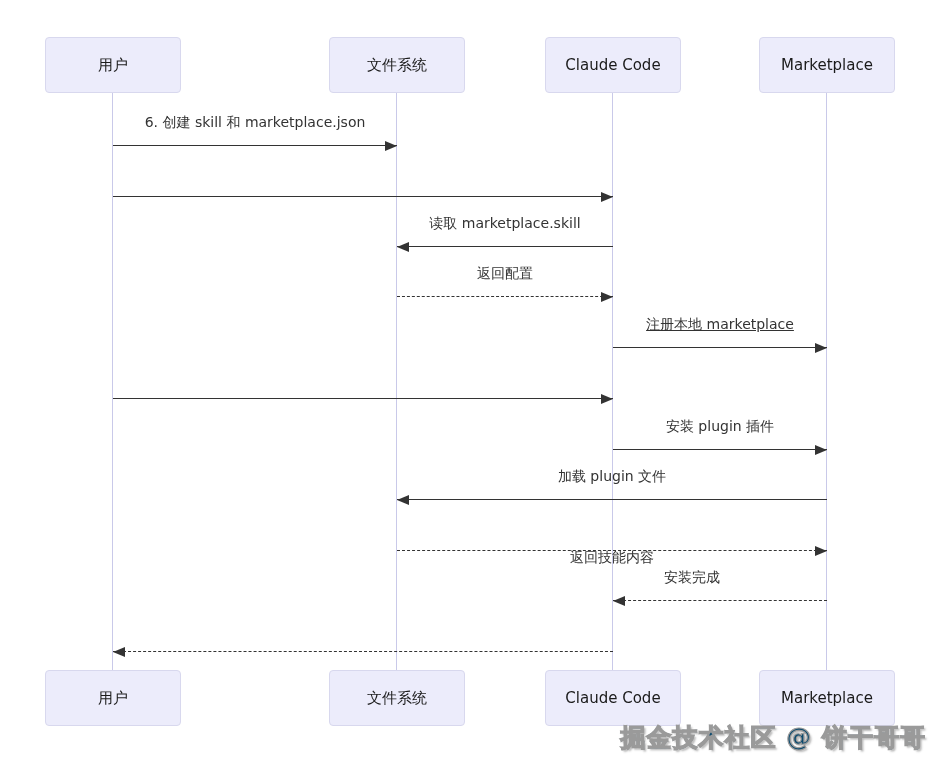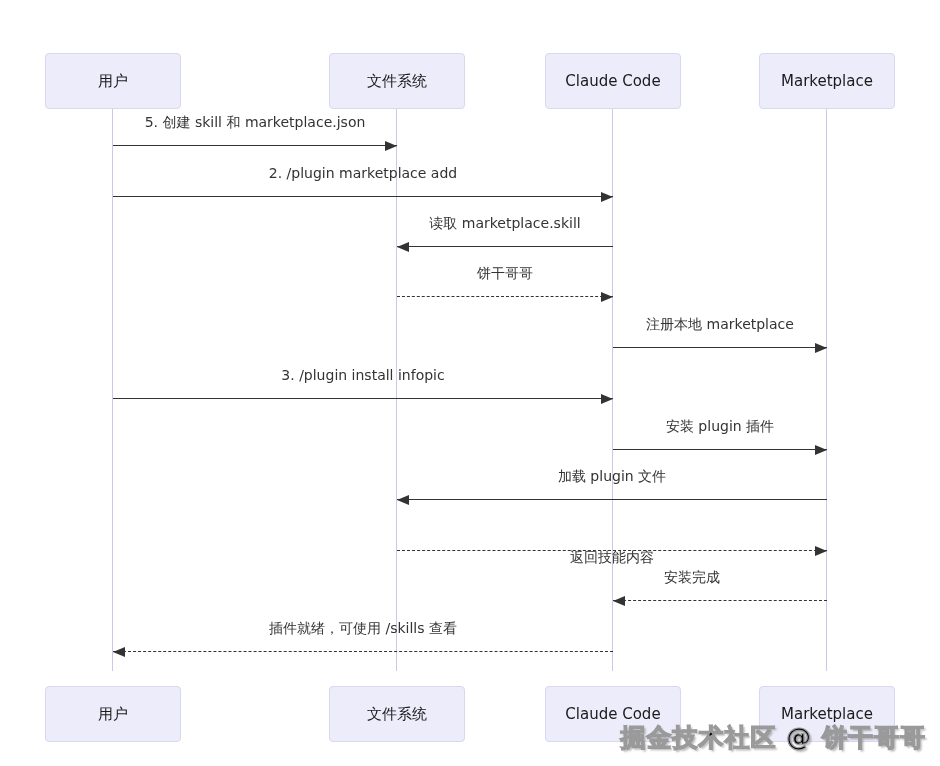--- a/index.html
+++ b/index.html
@@ -18,21 +18,20 @@
     box-sizing: border-box;
     background: var(--actor-fill, #ececfb);
     border: 1px solid var(--actor-border, #d8d8ee);
     border-radius: 4px;
     display: flex;
     align-items: center;
     justify-content: center;
     font-size: 15px;
     color: var(--actor-text, #1a1a1a);
     white-space: nowrap;
-    margin-top: 16px;
   }
   .lifeline {
     position: absolute;
     width: 1px;
     top: 93px;
     height: 578px;
     background: var(--lifeline, #c9c9e9);
   }
   .msg-label {
     position: absolute;
@@ -58,81 +57,78 @@
   .arrowhead.right { border-left: 12px solid var(--arrow, #333333); }
   .arrowhead.left  { border-right: 12px solid var(--arrow, #333333); }
   .watermark {
     position: absolute;
     right: 14px;
     bottom: 12px;
     font-size: 25px;
     font-weight: bold;
     letter-spacing: 1px;
     white-space: nowrap;
-    color: #000000;
+    color: #0c4a6e;
     -webkit-text-stroke: 1.2px var(--watermark-stroke, #9a9a9a);
     text-shadow: 2px 2px 2px rgba(100,100,100,0.45);
   }
 </style>
 </head>
 <body>
 
 <div class="canvas">
 
   <div class="lifeline" style="left:112px;"></div>
   <div class="lifeline" style="left:396px;"></div>
   <div class="lifeline" style="left:612px;"></div>
   <div class="lifeline" style="left:826px;"></div>
 
   <div class="actor-box" style="left:45px;  top:37px;">用户</div>
   <div class="actor-box" style="left:329px; top:37px;">文件系统</div>
   <div class="actor-box" style="left:545px; top:37px;">Claude Code</div>
   <div class="actor-box" style="left:759px; top:37px;">Marketplace</div>
 
-  <div class="msg-label" style="left:255px; top:113px;">5. 创建 skill 和 marketplace.json</div>
+  <div class="msg-label" style="left:255px; top:113px;">6. 创建 skill 和 marketplace.json</div>
   <div class="msg-line" style="left:113px; top:145px; width:284px;"></div>
   <div class="arrowhead right" style="left:385px; top:141px;"></div>
 
-  <div class="msg-label" style="left:363px; top:164px;">2. /plugin marketplace add</div>
   <div class="msg-line" style="left:113px; top:196px; width:500px;"></div>
   <div class="arrowhead right" style="left:601px; top:192px;"></div>
 
   <div class="msg-label" style="left:505px; top:214px;">读取 marketplace.skill</div>
   <div class="msg-line" style="left:397px; top:246px; width:216px;"></div>
   <div class="arrowhead left" style="left:397px; top:242px;"></div>
 
-  <div class="msg-label" style="left:505px; top:264px;">饼干哥哥</div>
+  <div class="msg-label" style="left:505px; top:264px;">返回配置</div>
   <div class="msg-line dashed" style="left:397px; top:296px; width:216px;"></div>
   <div class="arrowhead right" style="left:601px; top:292px;"></div>
 
-  <div class="msg-label" style="left:720px; top:315px;">注册本地 marketplace</div>
+  <div class="msg-label" style="left:720px; top:315px;text-decoration:underline;">注册本地 marketplace</div>
   <div class="msg-line" style="left:613px; top:347px; width:214px;"></div>
   <div class="arrowhead right" style="left:815px; top:343px;"></div>
 
-  <div class="msg-label" style="left:363px; top:366px;">3. /plugin install infopic</div>
   <div class="msg-line" style="left:113px; top:398px; width:500px;"></div>
   <div class="arrowhead right" style="left:601px; top:394px;"></div>
 
   <div class="msg-label" style="left:720px; top:417px;">安装 plugin 插件</div>
   <div class="msg-line" style="left:613px; top:449px; width:214px;"></div>
   <div class="arrowhead right" style="left:815px; top:445px;"></div>
 
   <div class="msg-label" style="left:612px; top:467px;">加载 plugin 文件</div>
   <div class="msg-line" style="left:397px; top:499px; width:430px;"></div>
   <div class="arrowhead left" style="left:397px; top:495px;"></div>
 
   <div class="msg-label" style="left:612px; top:548px;">返回技能内容</div>
   <div class="msg-line dashed" style="left:397px; top:550px; width:430px;"></div>
   <div class="arrowhead right" style="left:815px; top:546px;"></div>
 
   <div class="msg-label" style="left:692px; top:568px;">安装完成</div>
   <div class="msg-line dashed" style="left:613px; top:600px; width:214px;"></div>
   <div class="arrowhead left" style="left:613px; top:596px;"></div>
 
-  <div class="msg-label" style="left:363px; top:619px;">插件就绪，可使用 /skills 查看</div>
   <div class="msg-line dashed" style="left:113px; top:651px; width:500px;"></div>
   <div class="arrowhead left" style="left:113px; top:647px;"></div>
 
   <div class="actor-box" style="left:45px;  top:670px;">用户</div>
   <div class="actor-box" style="left:329px; top:670px;">文件系统</div>
   <div class="actor-box" style="left:545px; top:670px;">Claude Code</div>
   <div class="actor-box" style="left:759px; top:670px;">Marketplace</div>
 
   <div class="watermark">掘金技术社区 @ 饼干哥哥</div>
 

